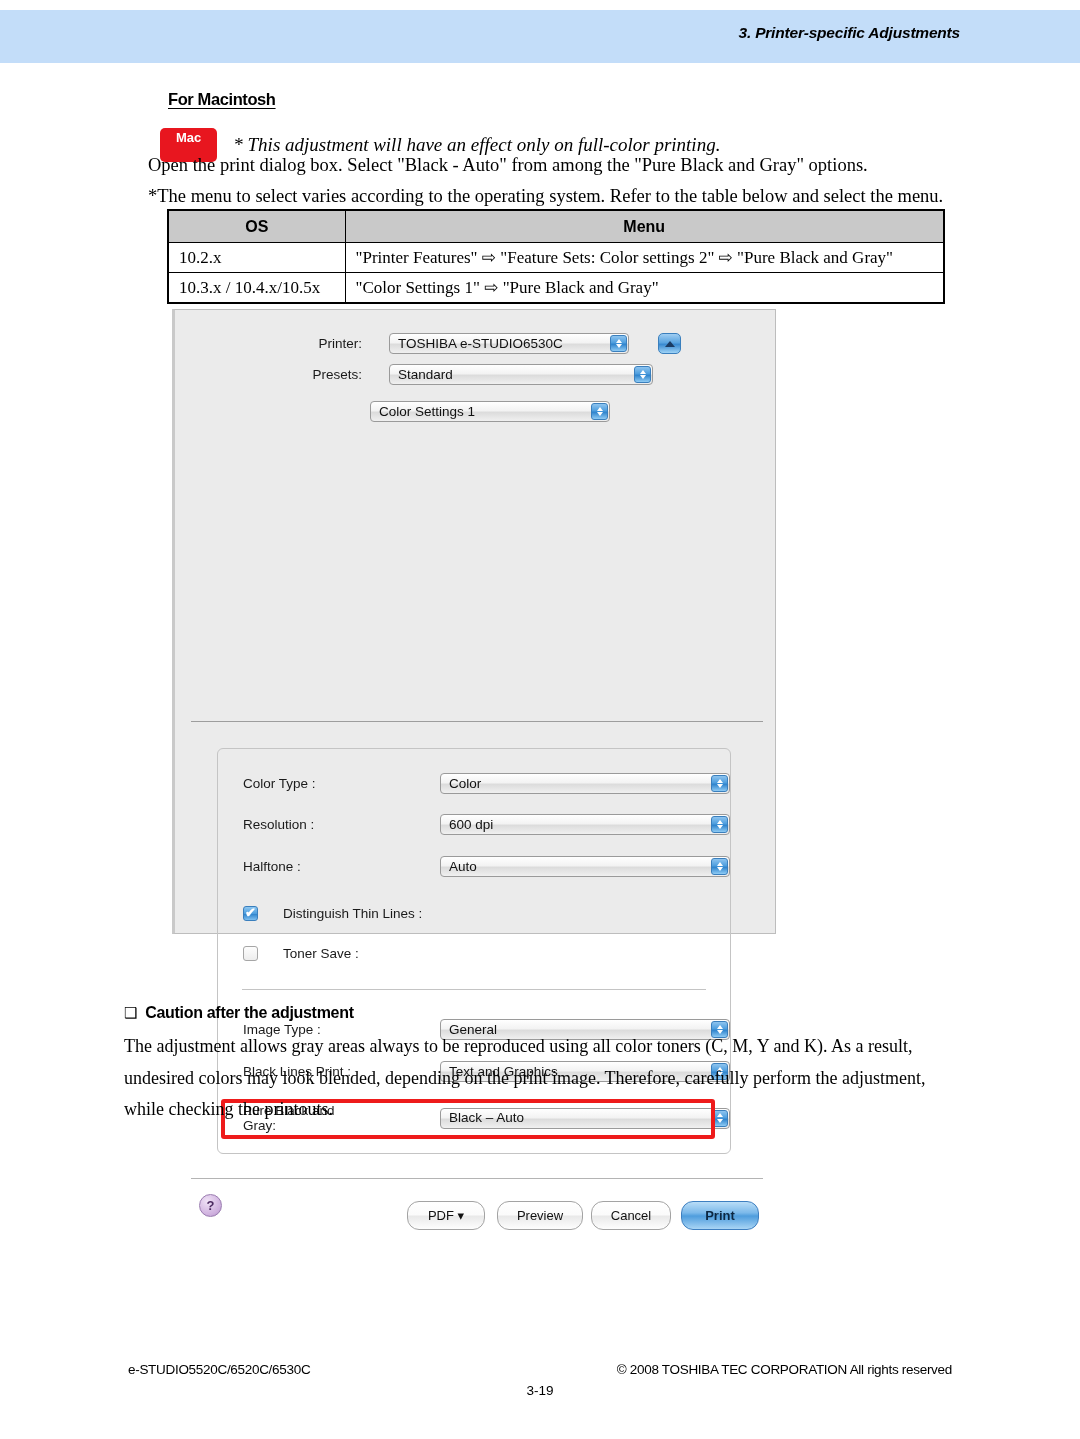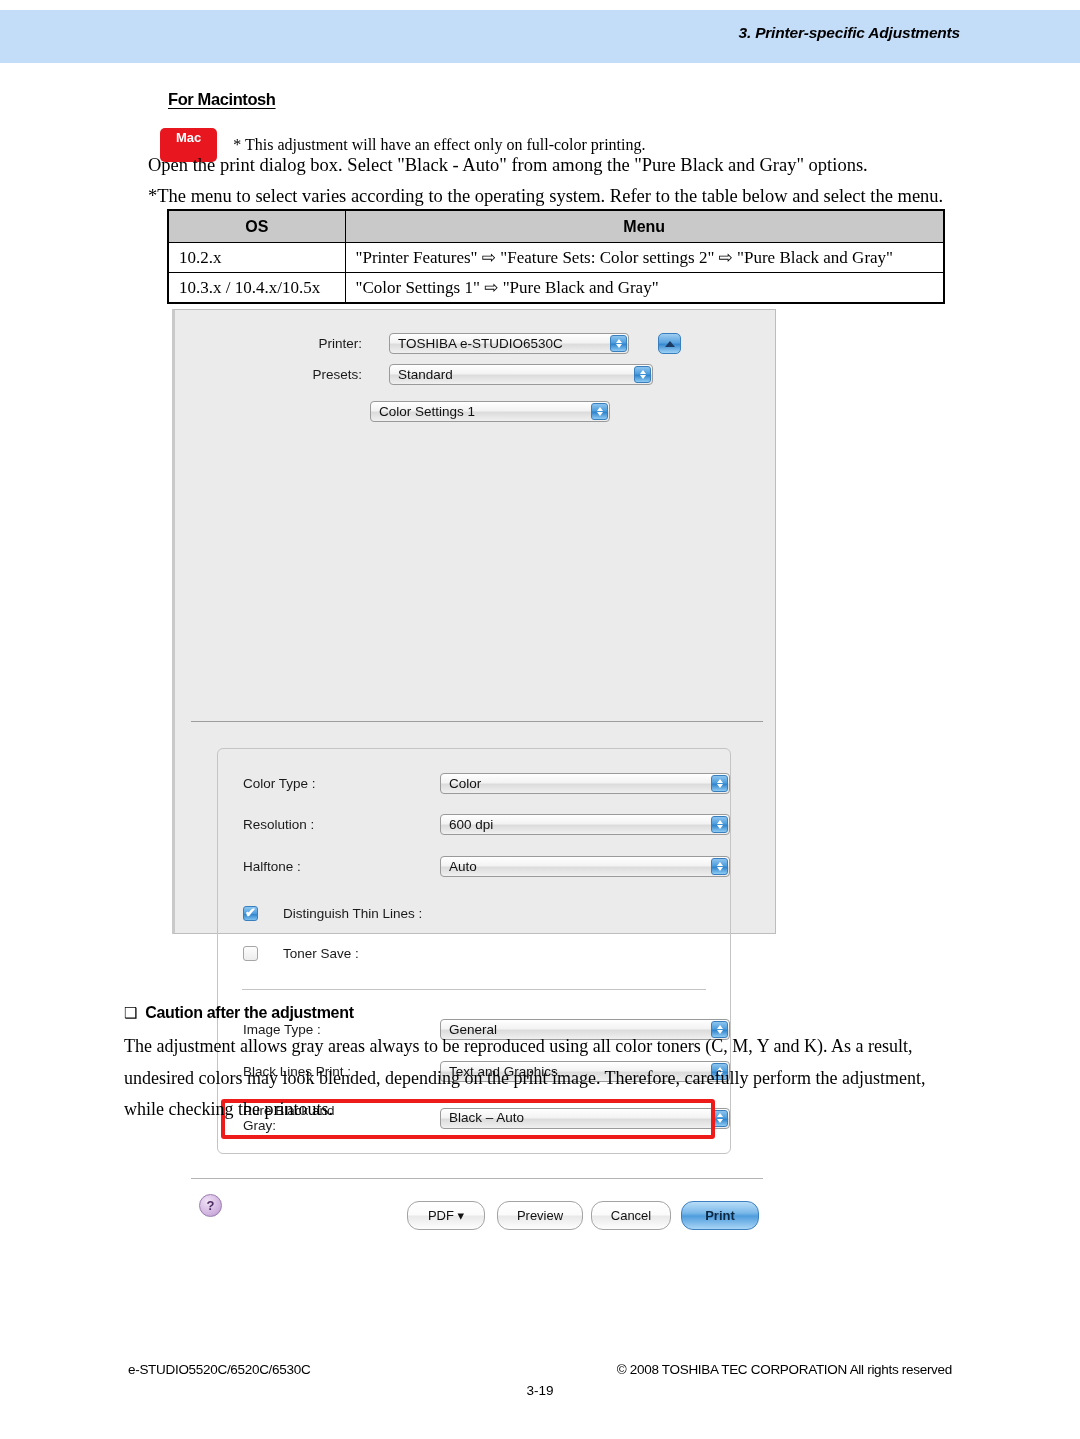--- a/index.html
+++ b/index.html
@@ -59,22 +59,23 @@
     color: #ffffff;
     font-family: "Liberation Sans", sans-serif;
     font-weight: bold;
     font-size: 13px;
     padding: 3px 16px 17px 16px;
     border-radius: 5px;
     line-height: 1.1;
   }
   .badge-note {
     margin-left: 16px;
-    font-size: 16px;
+    font-size: 19px;
     font-family: "Liberation Serif", serif;
+    font-style: italic;
   }
 
   
   .lead-line {
     position: absolute;
     left: 148px;
     font-size: 18.5px;
     white-space: nowrap;
   }
   .lead-1 { top: 155px; }

